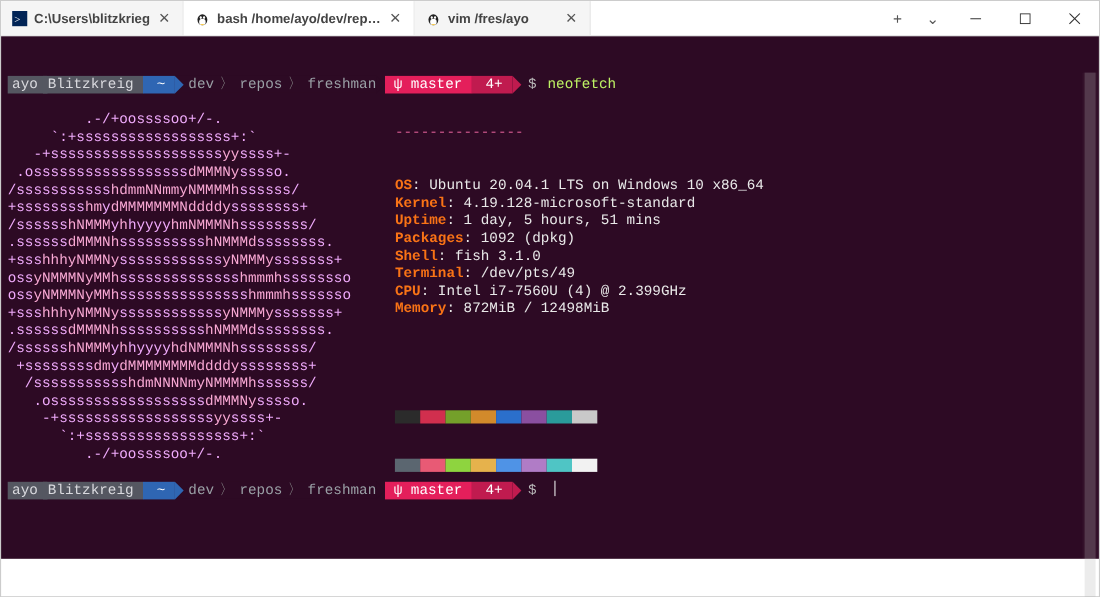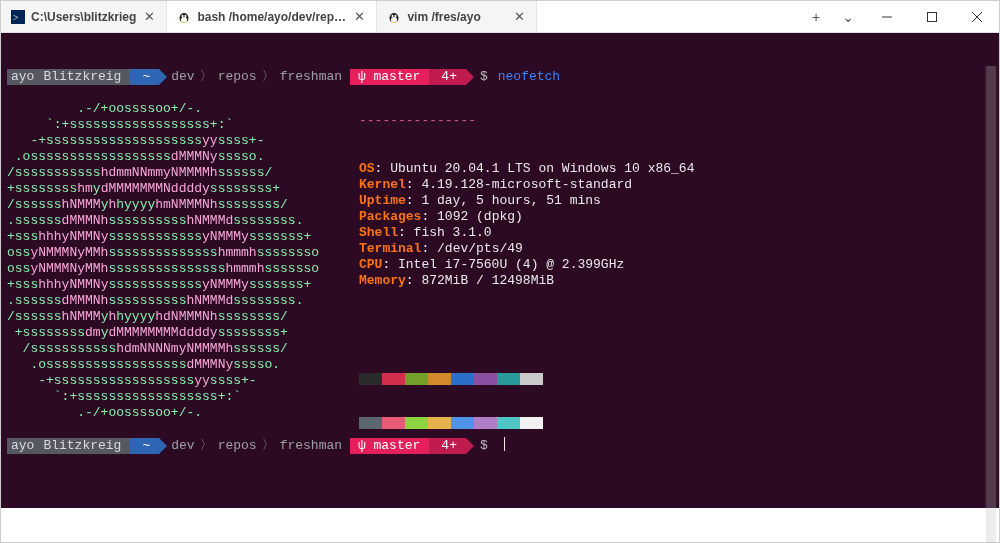--- a/index.html
+++ b/index.html
@@ -68,25 +68,25 @@
   .seg-user{background:#555761;color:#d9d9de;} .seg-user::after{border-left-color:#555761;}
   .seg-host{background:#555761;color:#d9d9de;margin-left:-4px;} .seg-host::after{border-left-color:#555761;}
   .seg-tilde{background:#2f66b3;color:#fff;padding-left:12px;} .seg-tilde::after{border-left-color:#2f66b3;}
   .seg-path{background:#2d0a24;color:#9aa0a6;padding-left:12px;border:none;}
   .seg-path .chev{color:#888;margin:0 5px;}
   .seg-git{background:#e41f5b;color:#fff;padding-left:8px;position:relative;}
   .seg-git::before{content:"";position:absolute;left:-8px;top:0;border-top:8px solid transparent;border-bottom:8px solid transparent;border-left:8px solid #2d0a24;}
   .seg-git::after{border-left-color:#e41f5b;}
   .seg-count{background:#c01b4f;color:#fff;padding-left:12px;} .seg-count::after{border-left-color:#c01b4f;}
   .dollar{color:#bbb;margin:0 10px 0 14px;}
-  .cmd{color:#3b82f6;}
+  .cmd{color:#bef264;}
   .cursor{display:inline-block;width:1px;height:14px;background:#e9e9e9;vertical-align:-2px;margin-left:6px;}
 
   .logo-line { display:block;}
-  .logo-r{color:#86efac;font-family:Liberation Mono, monospace;}
+  .logo-r{color:#f0abfc;font-family:Liberation Mono, monospace;}
   .logo-w{color:#f9a8d4;}
 
   .neof { position:absolute; left:358px; top:48px; }
   .nf-key{color:#f97316;font-weight:bold;}
   .nf-val{color:#e9e9e9;}
   .nf-head{color:#d65b91;font-weight:bold;}
   .nf-sep{color:#d65b91;}
   .palette{display:flex;margin-top:4px;}
   .sw{width:23px;height:12px;}
   .palette2{display:flex;}

